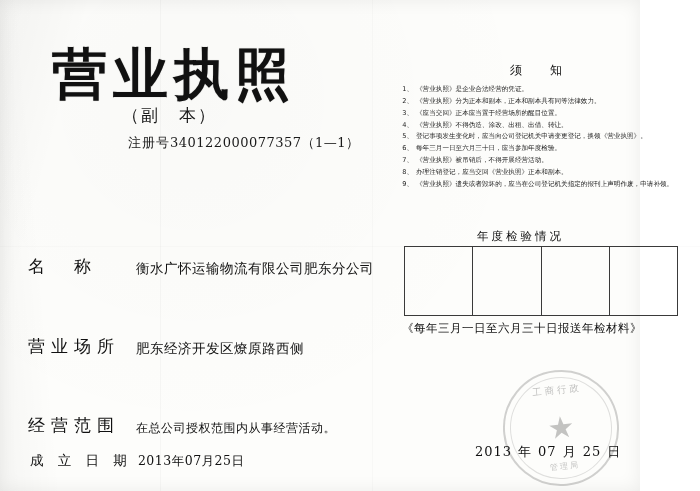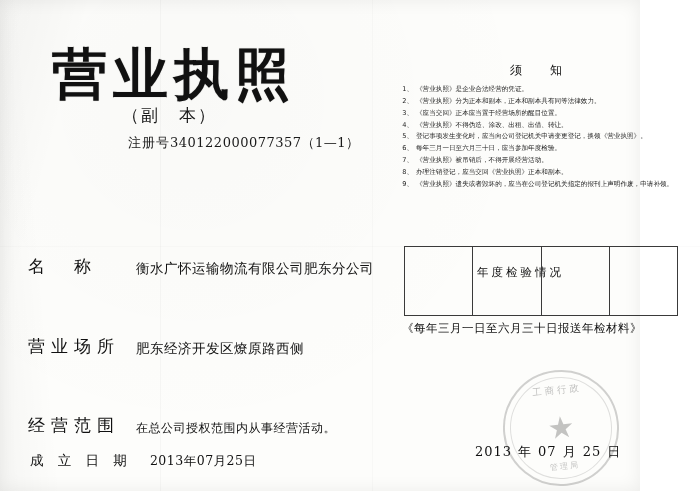--- a/index.html
+++ b/index.html
@@ -90,21 +90,21 @@
 
   .founded {
     position: absolute;
     left: 30px;
     top: 452px;
     font-family: "DejaVu Serif", serif;
     font-size: 13.5px;
     color: #111;
   }
   .founded .f-label { letter-spacing: 5px; }
-  .founded .f-value { margin-left: 18px; font-size: 12.5px; letter-spacing: 0.5px; }
+  .founded .f-value { margin-left: 6px; font-size: 12.5px; letter-spacing: 0.5px; }
 
   
   .notice-title {
     position: absolute;
     left: 510px;
     top: 62px;
     font-family: "DejaVu Serif", serif;
     font-size: 12px;
     letter-spacing: 8px;
     color: #111;
@@ -131,21 +131,20 @@
   .notice-text { flex: 1 1 auto; }
 
   .inspect-title {
     position: absolute;
     left: 477px;
     top: 229px;
     font-family: Liberation Serif, serif;
     font-size: 11.5px;
     letter-spacing: 3px;
     color: #111;
-    margin-top: 36px;
   }
   .inspect-grid {
     position: absolute;
     left: 404px;
     top: 246px;
     width: 272px;
     height: 68px;
     border: 1px solid #3a3a3a;
     display: flex;
   }

